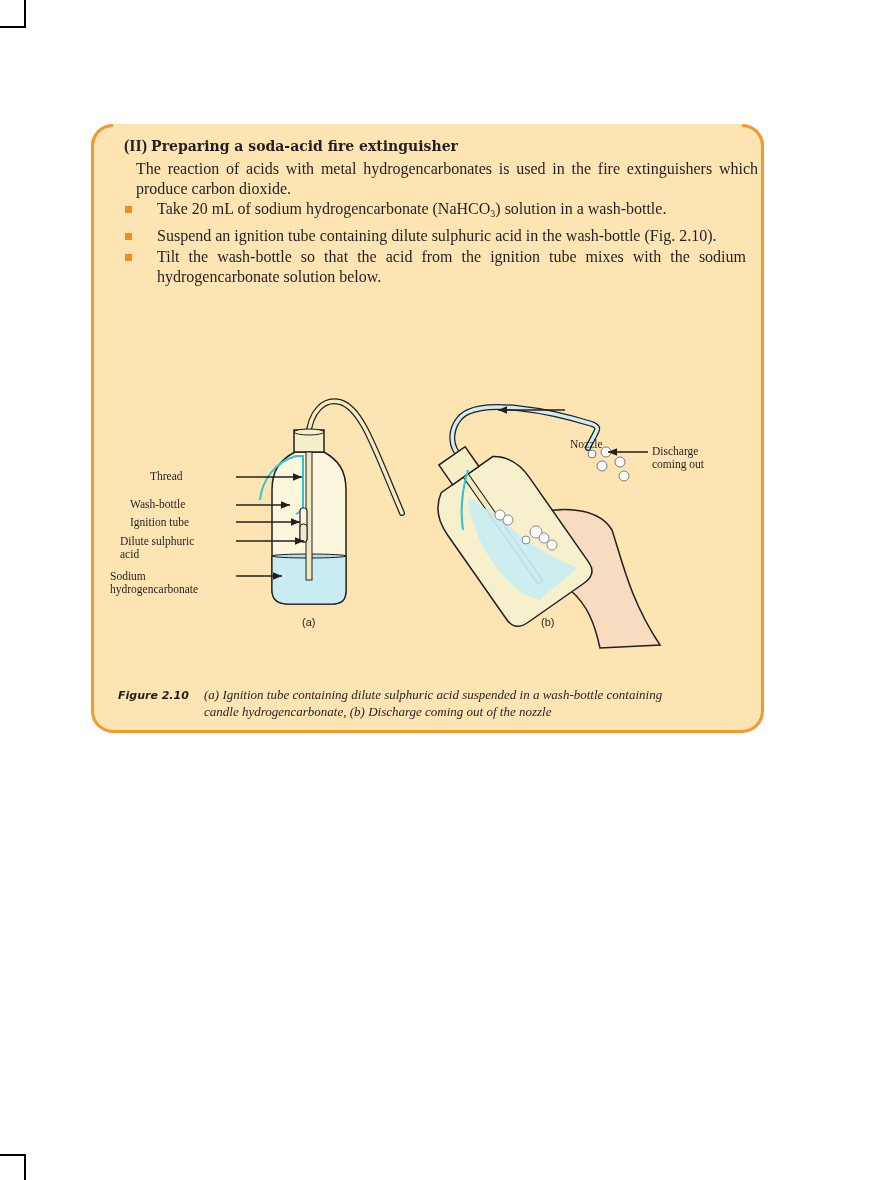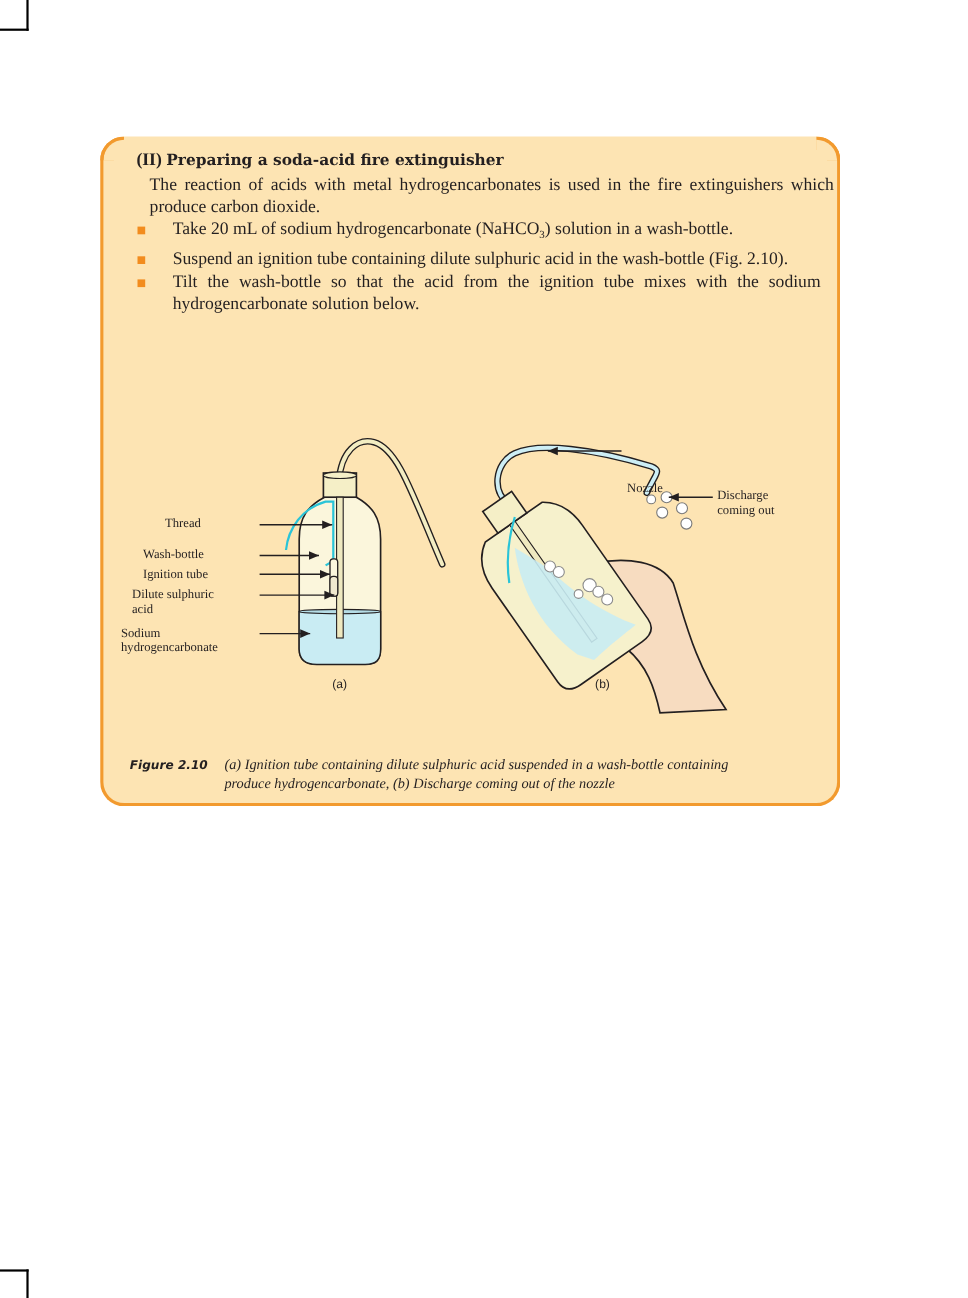--- a/index.html
+++ b/index.html
@@ -189,14 +189,14 @@
   <div class="label" style="left:470px; top:25px;margin-top:23px;">Nozzle</div>
   <div class="label" style="left:552px; top:55px;">
     <div>Discharge</div>
     <div>coming out</div>
   </div>
   <div class="sub-caption" style="left:441px; top:226px;">(b)</div>
 </div>
 
 <div class="caption">
   <span class="fig-label">Figure 2.10</span><span>(a) Ignition tube containing dilute sulphuric acid suspended in a wash-bottle containing</span>
-  <span class="line2">produce hydrogencarbonate, (b) Discharge coming out of the nozzle</span>
+  <span class="line2">candle hydrogencarbonate, (b) Discharge coming out of the nozzle</span>
 </div>
 
 </body></html>

